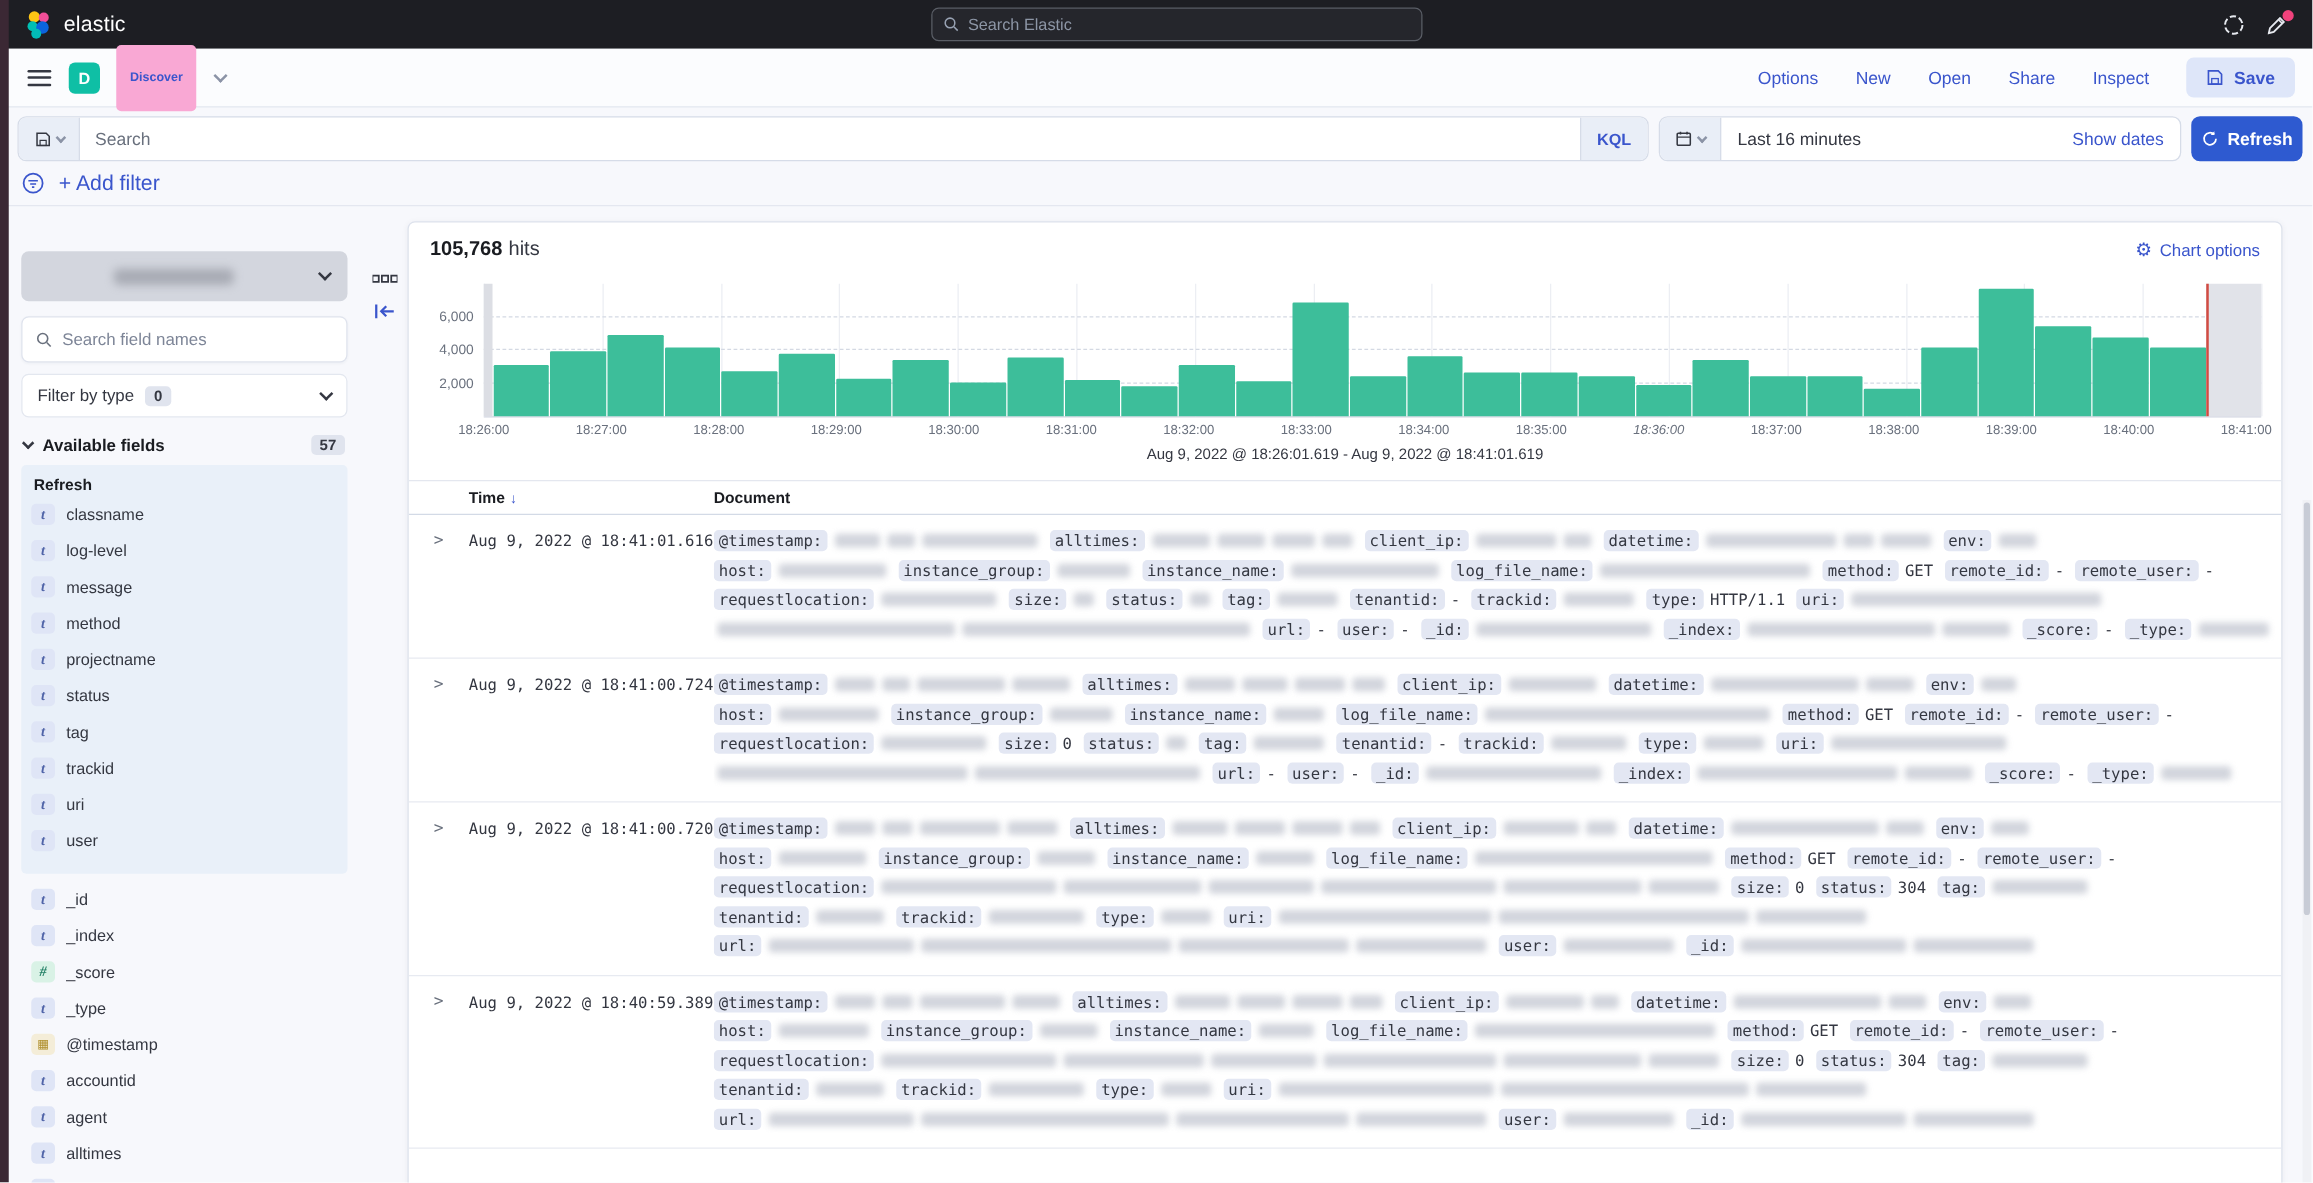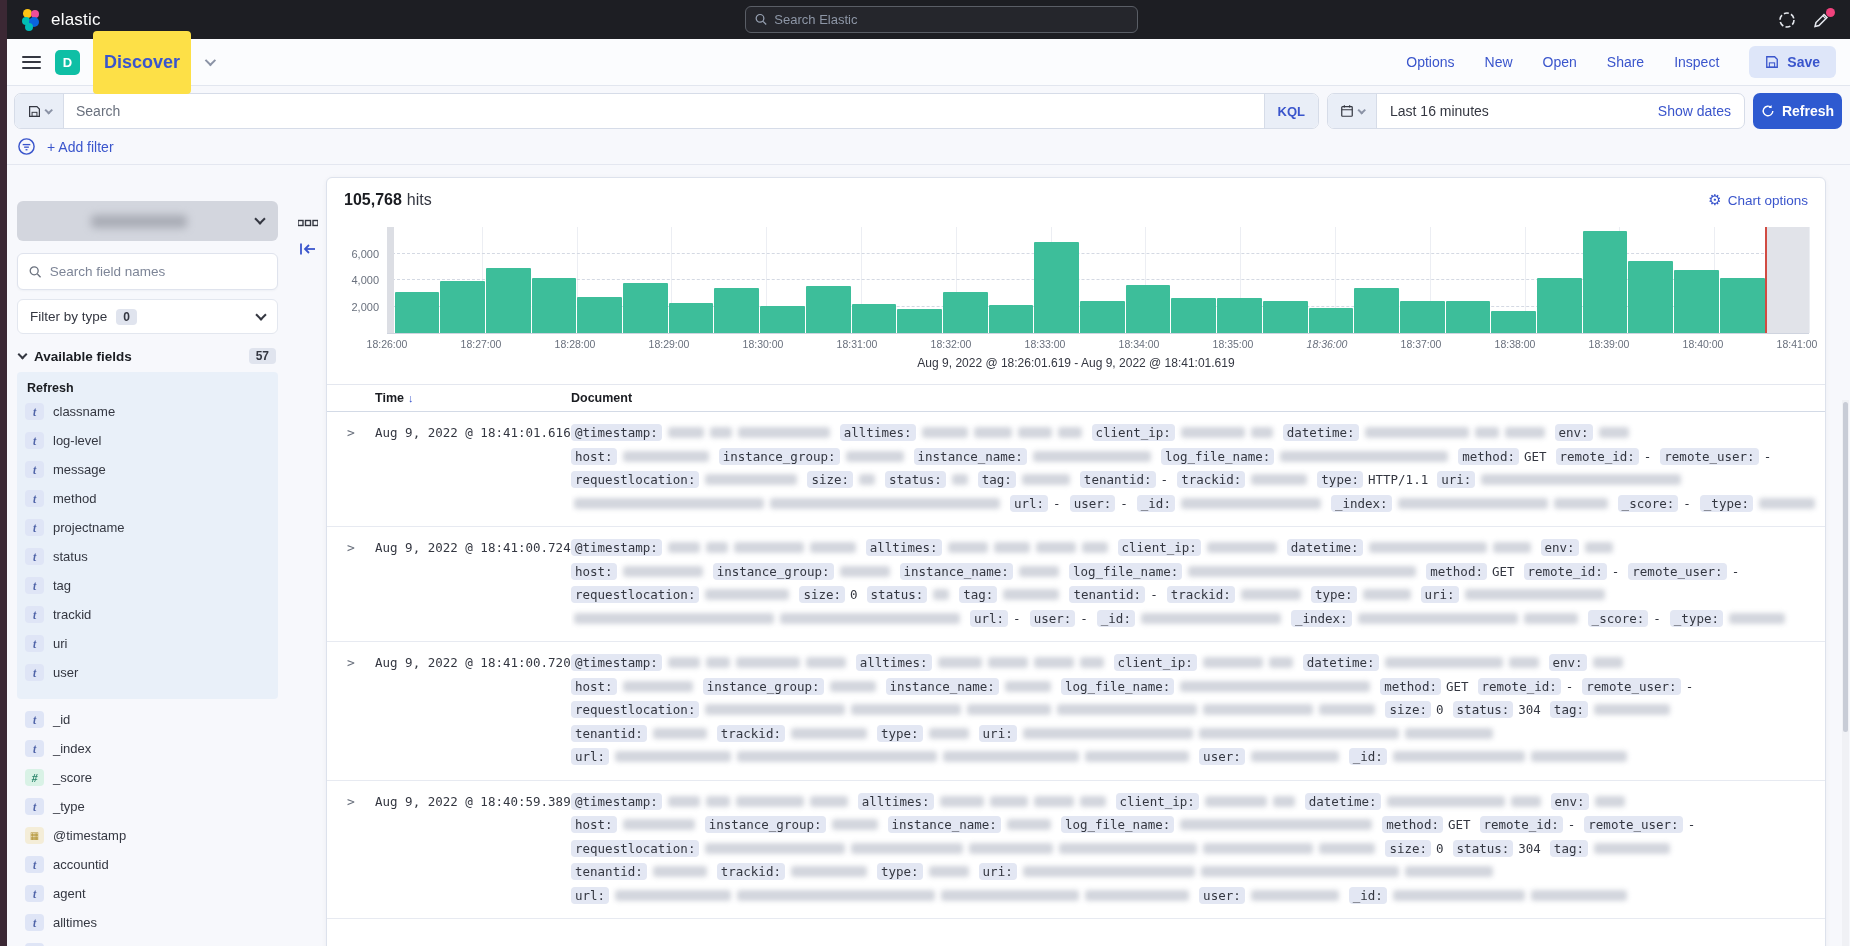--- a/index.html
+++ b/index.html
@@ -18,21 +18,21 @@
   .gsearch input::placeholder{color:#8d96a6}
   .topbar-icons{position:absolute;right:18px;top:0;height:39px;display:flex;align-items:center;gap:18px}
   .tico{position:relative;width:18px;height:18px;color:#dfe3ea;cursor:pointer}
   .pink-dot{position:absolute;right:-3px;top:-3px;width:9px;height:9px;border-radius:50%;background:#f0427c}
 
   
   .navbar{height:47px;background:#fbfcfe;border-bottom:1px solid #e2e6ef;display:flex;align-items:center;padding:0 18px;position:relative}
   .burger{width:19px;height:13px;display:flex;flex-direction:column;justify-content:space-between;cursor:pointer;margin:0 14px 0 4px}
   .burger i{height:2px;background:#343741;border-radius:1px}
   .appbadge{width:25px;height:25px;background:#0fbfa5;border-radius:5px;color:#fff;font-weight:bold;font-size:13px;display:flex;align-items:center;justify-content:center;margin-right:13px}
-  .crumb{background:#fde047;color:#3a55cc;font-weight:600;font-size:18px;padding:21px 11px;border-radius:4px;cursor:pointer}
+  .crumb{background:#f9a8d4;color:#3a55cc;font-weight:600;font-size:10px;padding:21px 11px;border-radius:4px;cursor:pointer}
   .chev{display:inline-block;width:8px;height:8px;border-right:2px solid #8b93a6;border-bottom:2px solid #8b93a6;transform:rotate(45deg) translateY(-2px);margin-left:14px}
   .nav-right{position:absolute;right:14px;display:flex;align-items:center;gap:30px}
   .navlink{color:#3a55cc;font-size:14px;cursor:pointer}
   .btn-save{background:#dee6f9;color:#3a55cc;font-weight:600;font-size:14px;border:none;border-radius:6px;height:32px;padding:0 16px;display:flex;align-items:center;gap:8px;cursor:pointer}
 
   
   .querybar{height:36px;margin:7px 8px 0 14px;display:flex;align-items:stretch;gap:8px}
   .qgroup{flex:1;display:flex;border:1px solid #d6dce8;border-radius:7px;background:#fff;overflow:hidden}
   .qsavebtn{width:49px;background:#e9eef7;border-right:1px solid #d6dce8;display:flex;align-items:center;justify-content:center;gap:4px;color:#343741;cursor:pointer}
   .qinput{flex:1;display:flex;align-items:center;padding:0 12px}
@@ -40,21 +40,21 @@
   .qinput input::placeholder{color:#69707d}
   .kql{background:#e9eef7;border-left:1px solid #d6dce8;display:flex;align-items:center;padding:0 13px;color:#3a55cc;font-size:13px;font-weight:600;cursor:pointer}
   .dategroup{width:418px;display:flex;border:1px solid #d6dce8;border-radius:7px;background:#fff;overflow:hidden}
   .calbtn{width:49px;background:#e9eef7;border-right:1px solid #d6dce8;display:flex;align-items:center;justify-content:center;gap:4px;cursor:pointer;color:#343741}
   .daterange{flex:1;display:flex;align-items:center;padding:0 13px;font-size:14px;color:#343741;cursor:pointer}
   .showdates{display:flex;align-items:center;padding:0 13px;color:#3a55cc;font-size:14px;cursor:pointer}
   .btn-refresh{width:89px;background:#2e5ad0;color:#fff;border:none;border-radius:7px;font-size:14px;font-weight:600;display:flex;align-items:center;justify-content:center;gap:7px;cursor:pointer}
 
   
   .filterrow{height:36px;display:flex;align-items:center;gap:11px;padding-left:17px;border-bottom:1px solid #e4e7f0;background:#f7f8fc}
-  .addfilter{color:#3a55cc;font-size:14px;cursor:pointer}
+  .addfilter{color:#3a55cc;font-size:17px;cursor:pointer}
 
   
   .bodyrow{display:flex;align-items:flex-start;height:788px}
   .sidebar{width:290px;padding:36px 12px 0 17px;flex-shrink:0}
   .idx-select{height:40px;background:#d3d6de;border-radius:6px;display:flex;align-items:center;justify-content:space-between;padding:0 14px;cursor:pointer}
   .idx-blur{width:96px;height:13px;border-radius:4px;background:#8c8f99;filter:blur(4px);opacity:.6;margin-left:60px}
   .dchev{width:8px;height:8px;border-right:2px solid #343741;border-bottom:2px solid #343741;transform:rotate(45deg);margin-top:-4px}
   .fieldsearch{margin-top:12px;height:37px;background:#fff;border:1px solid #dfe3ed;border-radius:6px;display:flex;align-items:center;gap:8px;padding:0 11px;box-shadow:0 1px 2px rgba(30,40,80,.04)}
   .fieldsearch input{border:none;outline:none;font-size:13.5px;width:100%;font-family:inherit;color:#343741;background:transparent}
   .fieldsearch input::placeholder{color:#7d8597}

